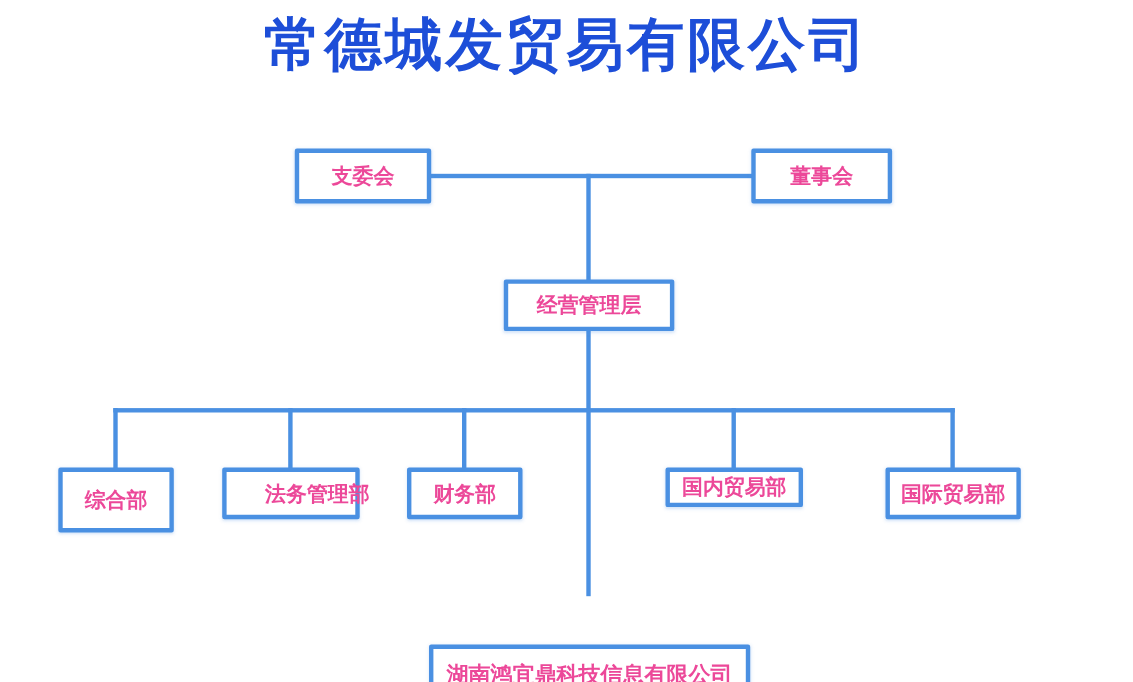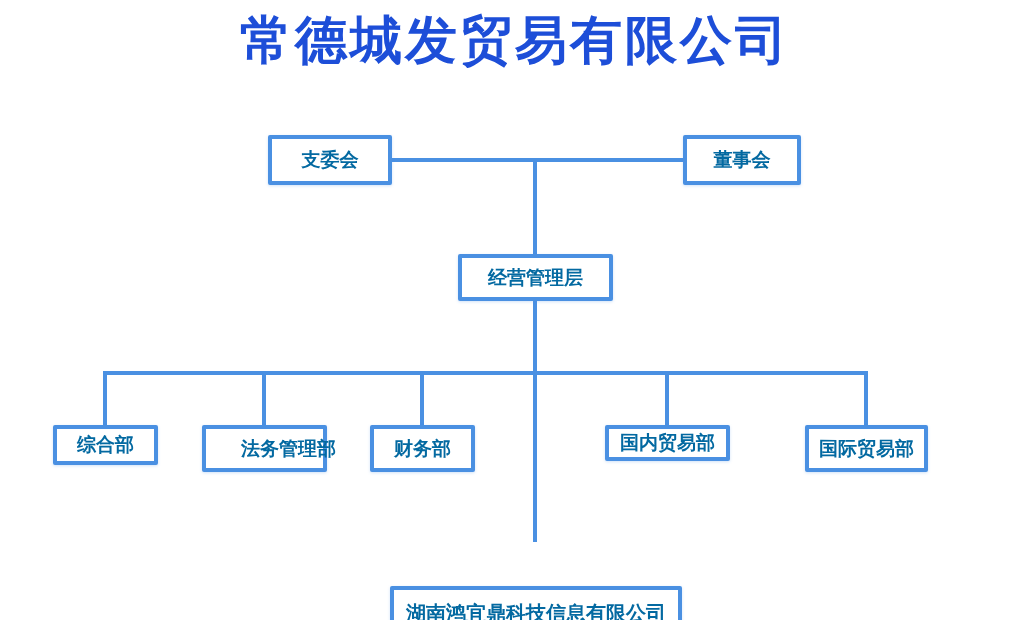--- a/index.html
+++ b/index.html
@@ -28,41 +28,41 @@
     color: #1d4ed8;
     margin: 0;
     white-space: nowrap;
   }
   .node {
     position: absolute;
     box-sizing: border-box;
     background: #ffffff;
     border: 4px solid #4a90e2;
     border-radius: 2px;
-    color: #0369a1;
+    color: #ec4899;
     font-weight: bold;
     font-size: 19px;
     display: flex;
     align-items: center;
     justify-content: center;
     white-space: nowrap;
     box-shadow: 0 1px 3px rgba(74, 144, 226, 0.25);
     z-index: 2;
   }
   .node.wide { font-size: 20px; margin-top: 46px; }
   .line {
     position: absolute;
     background: #4a90e2;
     z-index: 1;
   }
   
   #node-branch-committee      { left: 268px; top: 135px; width: 124px; height: 50px; }
-  #node-board-of-directors    { left: 683px; top: 135px; width: 118px; height: 50px; }
+  #node-board-of-directors    { left: 683px; top: 135px; width: 128px; height: 50px; }
   #node-management            { left: 458px; top: 254px; width: 155px; height: 47px; }
-  #node-general-dept          { left:  53px; top: 425px; width: 105px; height: 40px; }
+  #node-general-dept          { left:  53px; top: 425px; width: 105px; height: 59px; }
   #node-legal-dept            { left: 202px; top: 425px; width: 125px; height: 47px; padding-left: 48px; }
   #node-finance-dept          { left: 370px; top: 425px; width: 105px; height: 47px; }
   #node-domestic-trade-dept   { left: 605px; top: 425px; width: 125px; height: 36px; }
   #node-international-trade-dept { left: 805px; top: 425px; width: 123px; height: 47px; }
   #node-subsidiary-company    { left: 390px; top: 540px; width: 292px; height: 54px; }
   
   #connector-top-horizontal   { left: 390px; top: 158px; width: 295px; height: 4px; }
   #connector-center-upper     { left: 533px; top: 158px; width: 4px;  height: 98px; }
   #connector-center-lower     { left: 533px; top: 299px; width: 4px;  height: 243px; }
   #connector-distribution     { left: 103px; top: 371px; width: 765px; height: 4px; }

